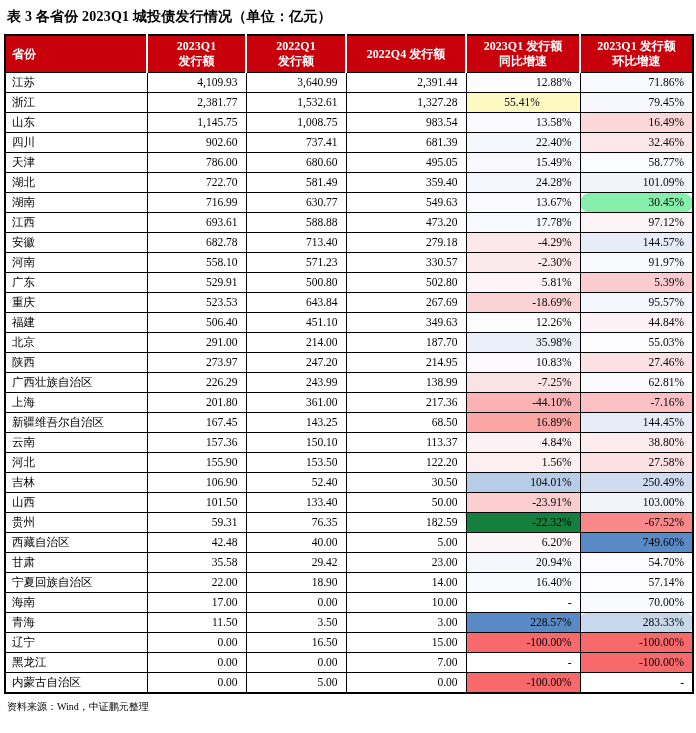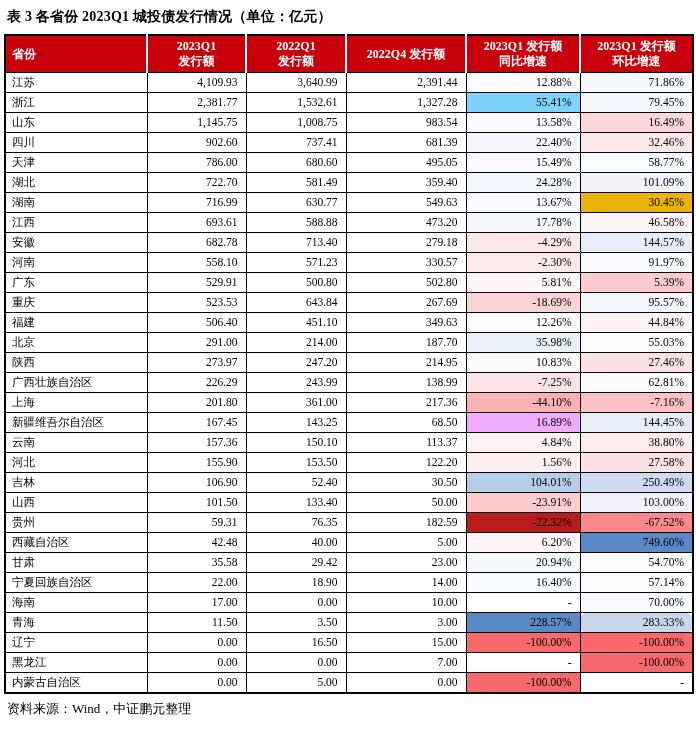--- a/index.html
+++ b/index.html
@@ -28,21 +28,21 @@
   }
   th:first-child{border-left:none;text-align:left;padding-left:6px;}
   td{
     font-size:11.5px;line-height:15px;
     padding:2px 8px 2px 6px;
     border:1px solid #000;
     background:#fff;
   }
   td.num{text-align:right;}
   td.province{text-align:left;}
-  .source{font-size:13px;margin:6px 0 0 3px;}
+  .source{font-size:10px;margin:6px 0 0 3px;}
 </style>
 </head>
 <body>
 
 <div class="wrap">
   <div class="title">表 3 各省份 2023Q1 城投债发行情况（单位：亿元）</div>
 
   <table>
     <colgroup>
       <col style="width:142px">
@@ -73,21 +73,21 @@
           <td class="num">3,640.99</td>
           <td class="num">2,391.44</td>
           <td class="num" style="background-color: rgb(252, 252, 255);">12.88%</td>
           <td class="num" style="background-color: rgb(248, 249, 254);">71.86%</td>
         </tr>
         <tr>
           <td class="province">浙江</td>
           <td class="num">2,381.77</td>
           <td class="num">1,532.61</td>
           <td class="num">1,327.28</td>
-          <td class="num" style="background-color: #7dd3fc;">55.41%</td>
+          <td class="num" style="background-color: #fef9c3; text-align: center;">55.41%</td>
           <td class="num" style="background-color: rgb(247, 248, 253);">79.45%</td>
         </tr>
         <tr>
           <td class="province">山东</td>
           <td class="num">1,145.75</td>
           <td class="num">1,008.75</td>
           <td class="num">983.54</td>
           <td class="num" style="background-color: rgb(251, 251, 255);">13.58%</td>
           <td class="num" style="background-color: rgb(251, 215, 217);">16.49%</td>
         </tr>
@@ -114,29 +114,29 @@
           <td class="num">359.40</td>
           <td class="num" style="background-color: rgb(243, 246, 252);">24.28%</td>
           <td class="num" style="background-color: rgb(241, 245, 251);">101.09%</td>
         </tr>
         <tr>
           <td class="province">湖南</td>
           <td class="num">716.99</td>
           <td class="num">630.77</td>
           <td class="num">549.63</td>
           <td class="num" style="background-color: rgb(251, 251, 255);">13.67%</td>
-          <td class="num" style="background-color: #eab308;">30.45%</td>
+          <td class="num" style="background-color: #86efac; border-radius: 10px;">30.45%</td>
         </tr>
         <tr>
           <td class="province">江西</td>
           <td class="num">693.61</td>
           <td class="num">588.88</td>
           <td class="num">473.20</td>
           <td class="num" style="background-color: rgb(248, 249, 254);">17.78%</td>
-          <td class="num" style="background-color: rgb(252, 243, 246);">46.58%</td>
+          <td class="num" style="background-color: rgb(252, 243, 246);">97.12%</td>
         </tr>
         <tr>
           <td class="province">安徽</td>
           <td class="num">682.78</td>
           <td class="num">713.40</td>
           <td class="num">279.18</td>
           <td class="num" style="background-color: rgb(251, 230, 233);">-4.29%</td>
           <td class="num" style="background-color: rgb(231, 237, 248);">144.57%</td>
         </tr>
         <tr>
@@ -201,21 +201,21 @@
           <td class="num">361.00</td>
           <td class="num">217.36</td>
           <td class="num" style="background-color: rgb(250, 178, 181);">-44.10%</td>
           <td class="num" style="background-color: rgb(250, 192, 195); margin-top: 28px;">-7.16%</td>
         </tr>
         <tr>
           <td class="province">新疆维吾尔自治区</td>
           <td class="num">167.45</td>
           <td class="num">143.25</td>
           <td class="num">68.50</td>
-          <td class="num" style="background-color: #f0abfc;">16.89%</td>
+          <td class="num" style="background-color: #fca5a5;">16.89%</td>
           <td class="num" style="background-color: rgb(231, 237, 248);">144.45%</td>
         </tr>
         <tr>
           <td class="province">云南</td>
           <td class="num">157.36</td>
           <td class="num">150.10</td>
           <td class="num">113.37</td>
           <td class="num" style="background-color: rgb(252, 242, 245);">4.84%</td>
           <td class="num" style="background-color: rgb(252, 236, 239);">38.80%</td>
         </tr>
@@ -241,21 +241,21 @@
           <td class="num">133.40</td>
           <td class="num">50.00</td>
           <td class="num" style="background-color: rgb(251, 205, 207);">-23.91%</td>
           <td class="num" style="background-color: rgb(241, 244, 251);">103.00%</td>
         </tr>
         <tr>
           <td class="province">贵州</td>
           <td class="num">59.31</td>
           <td class="num">76.35</td>
           <td class="num">182.59</td>
-          <td class="num" style="background-color: #b91c1c;">-22.32%</td>
+          <td class="num" style="background-color: #15803d;">-22.32%</td>
           <td class="num" style="background-color: rgb(249, 136, 138);">-67.52%</td>
         </tr>
         <tr>
           <td class="province">西藏自治区</td>
           <td class="num">42.48</td>
           <td class="num">40.00</td>
           <td class="num">5.00</td>
           <td class="num" style="background-color: rgb(252, 244, 247);">6.20%</td>
           <td class="num" style="background-color: rgb(90, 138, 198);">749.60%</td>
         </tr>

